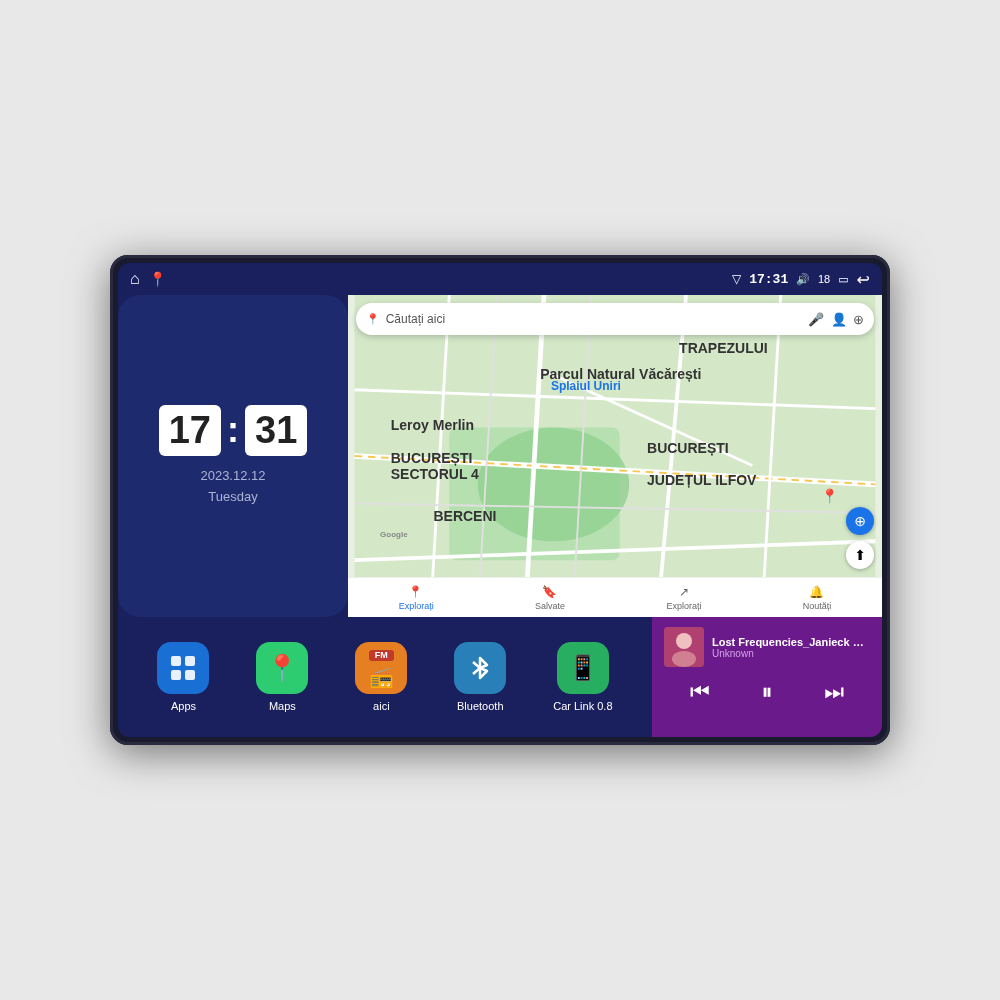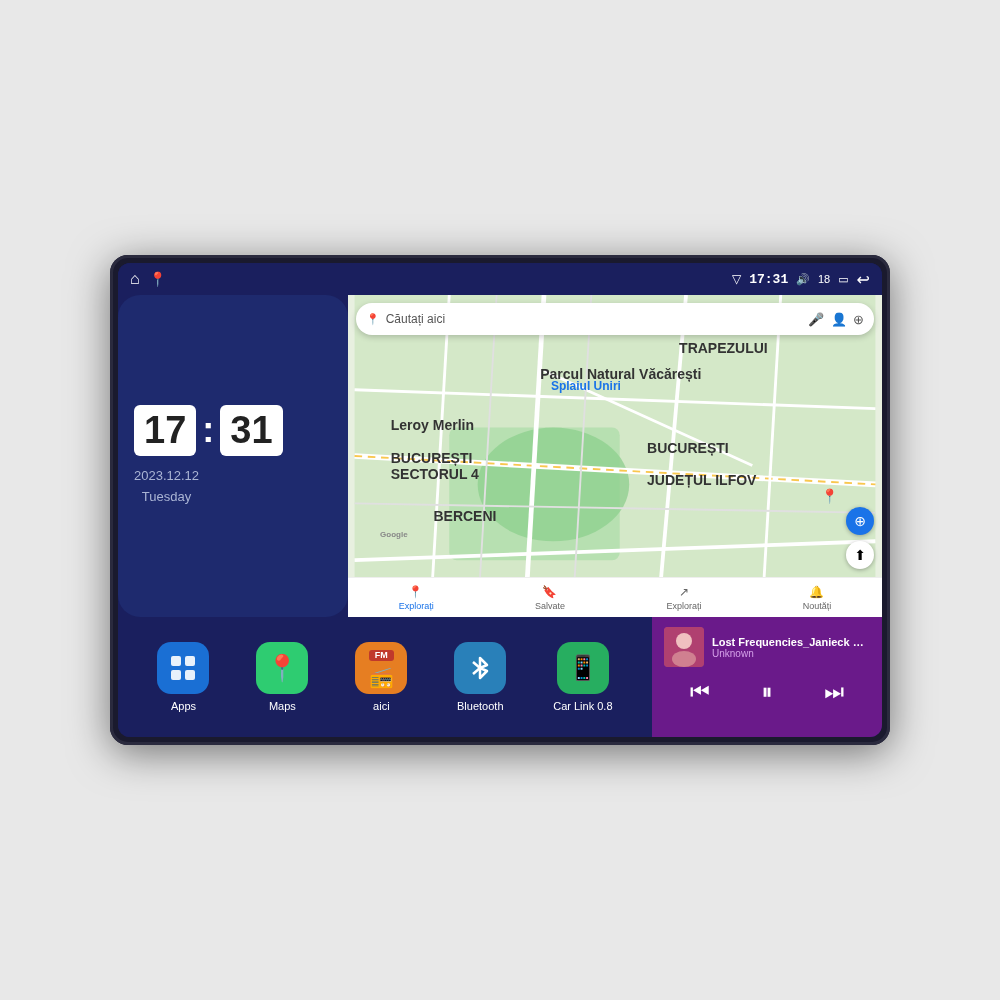--- a/index.html
+++ b/index.html
@@ -65,21 +65,21 @@
       flex: 1;
       overflow: hidden;
     }
     
     .clock-panel {
       width: 230px;
       flex-shrink: 0;
       background: #1e2a6e;
       display: flex;
       flex-direction: column;
-      align-items: flex-start;
+      align-items: center;
       justify-content: center;
       padding: 16px;
       gap: 10px;
       border-radius: 22px;
     }
     .clock-display {
       display: flex;
       align-items: center;
       gap: 6px;
     }

